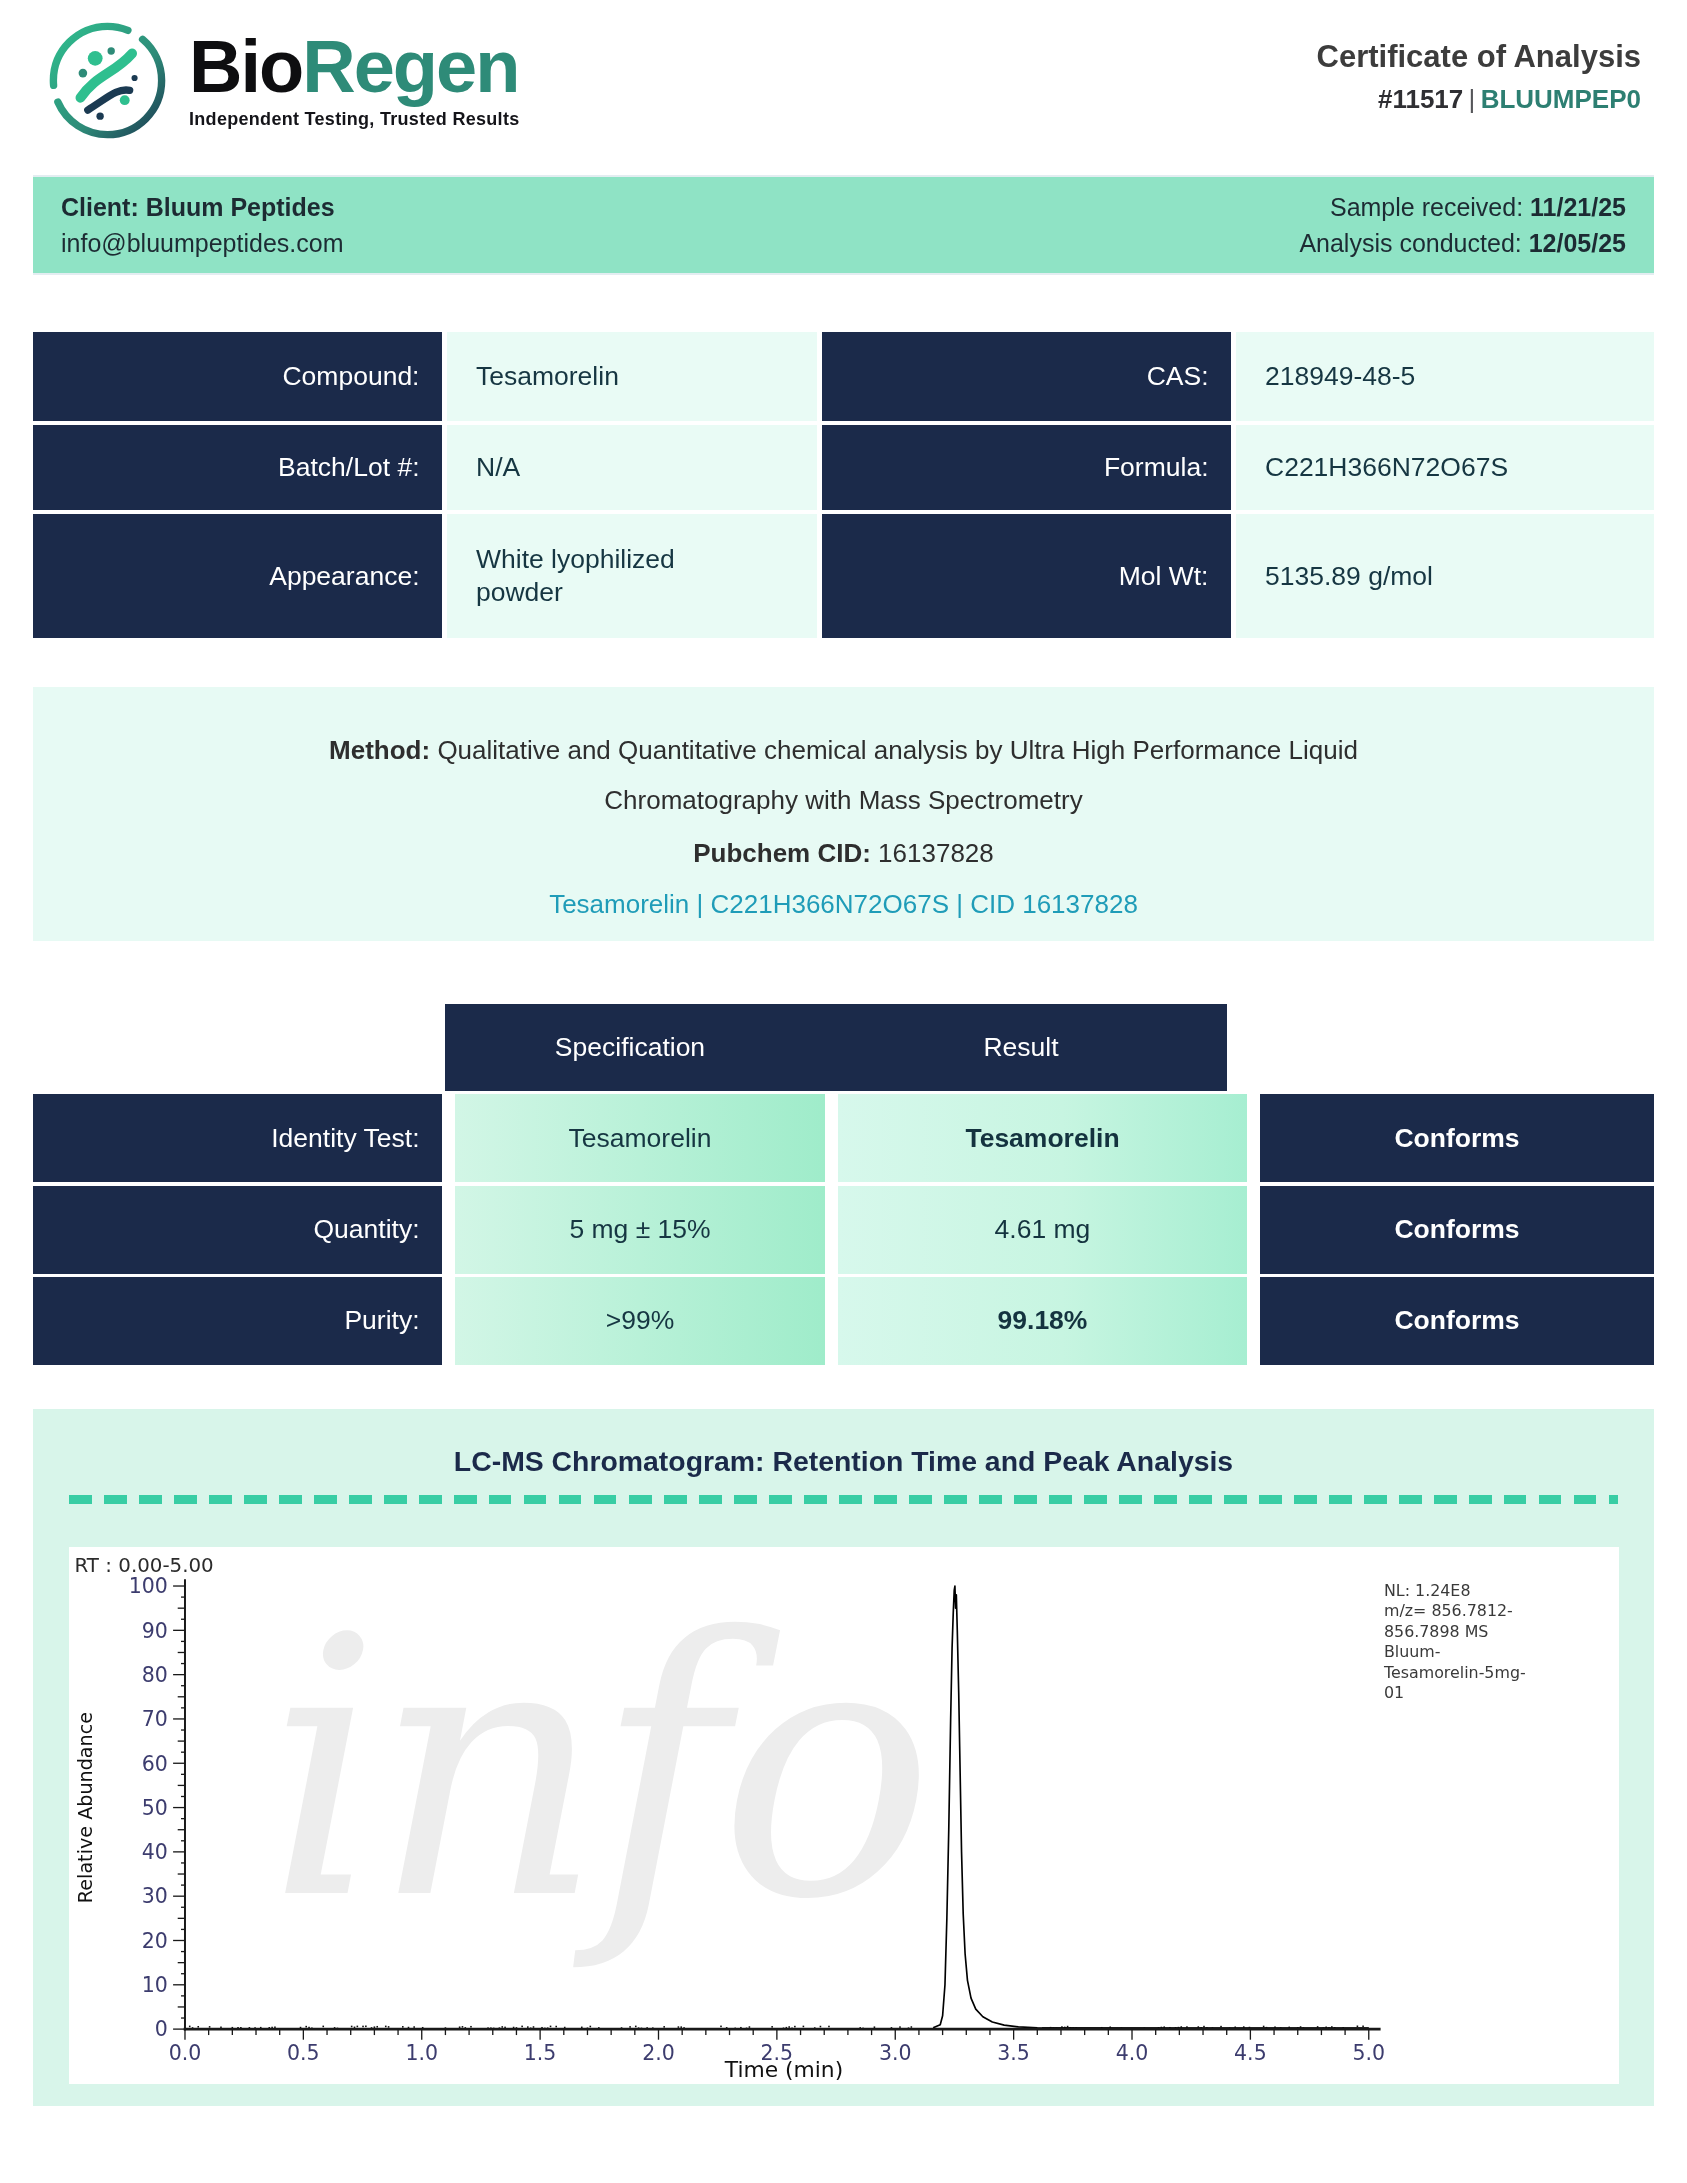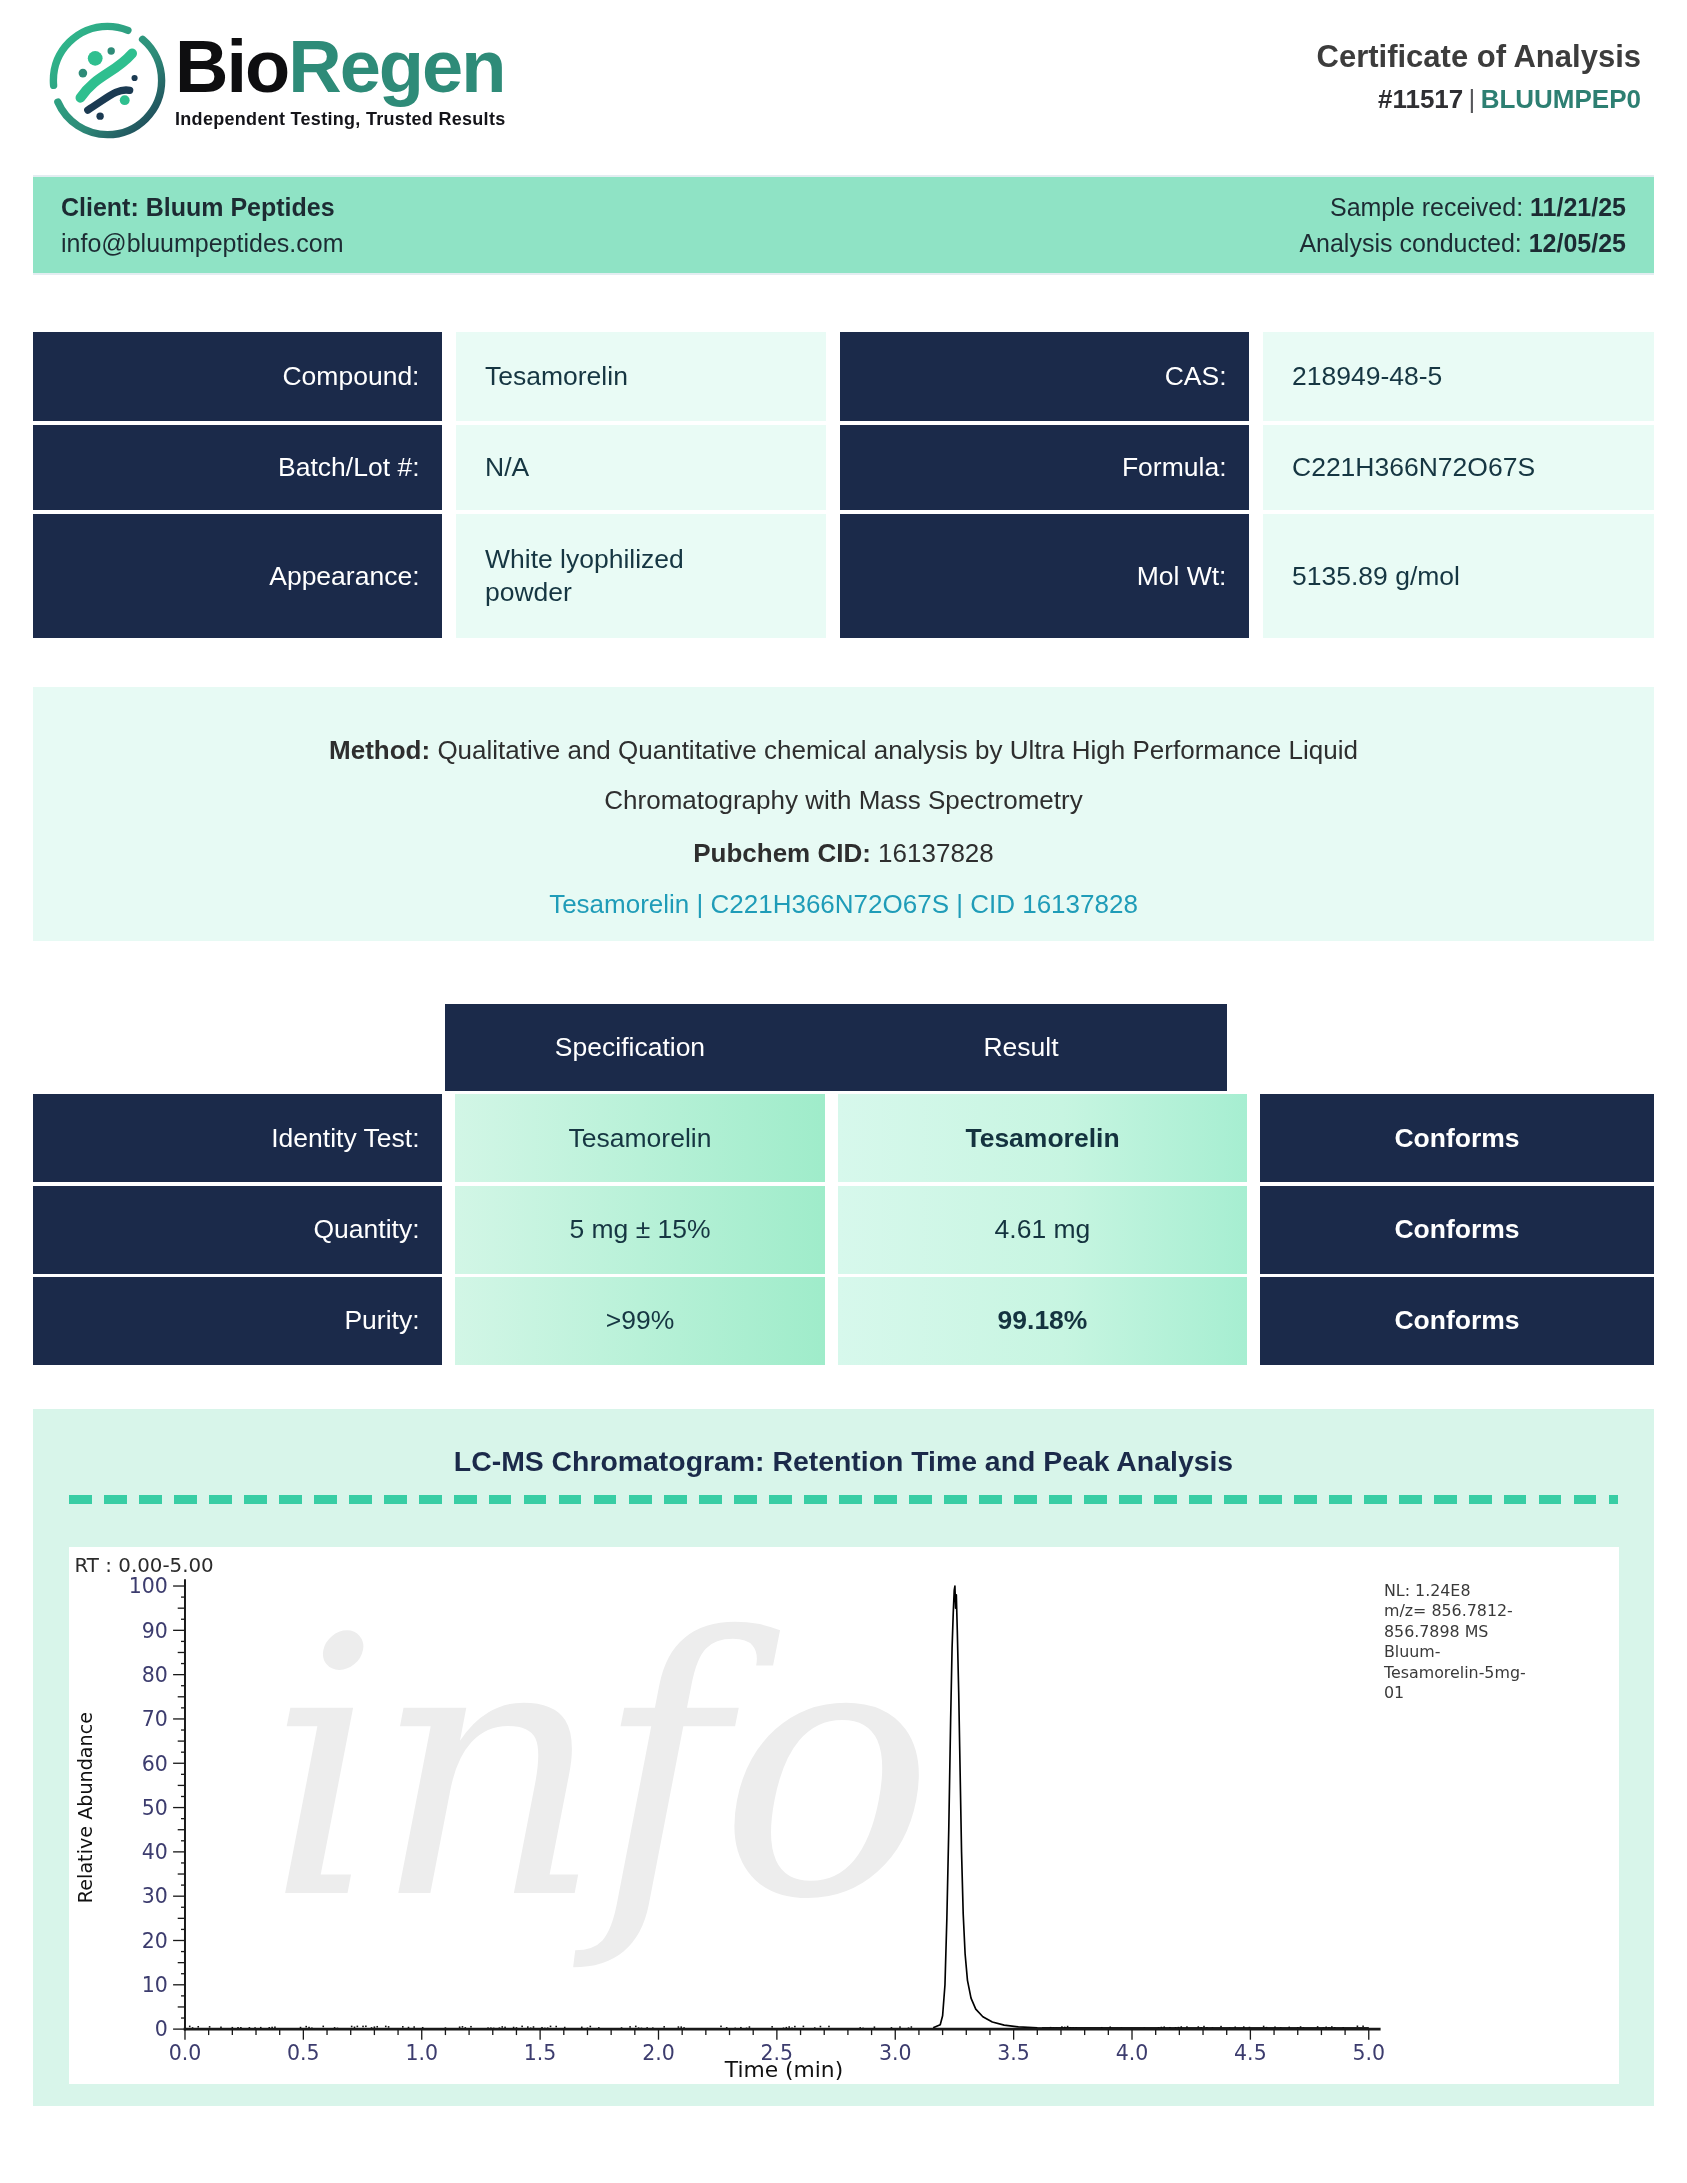--- a/index.html
+++ b/index.html
@@ -4,42 +4,42 @@
 <style>
   * { margin:0; padding:0; box-sizing:border-box; }
   html,body { background:#ffffff; }
   .page {
     position:relative; width:1687px; height:2183px; overflow:hidden;
     background:#ffffff; font-family:"Liberation Sans", sans-serif; color:#222;
   }
   
   .hdr { position:absolute; left:46px; right:46px; top:18.5px; height:146px;
          display:flex; justify-content:space-between; align-items:flex-start; }
-  .brand { display:flex; align-items:center; gap:6px; }
+  .brand { display:flex; align-items:center; gap:20px; }
   .logomark { width:123px; height:123px; }
   .brand-name { font-size:74px; font-weight:bold; letter-spacing:-2px; line-height:1; }
   .brand-name .bio { color:#0e0e10; }
   .brand-name .regen { color:#2e8b78; }
   .tagline { font-size:18px; font-weight:bold; color:#141419; margin-top:5.3px; letter-spacing:0.3px; }
   .cert { text-align:right; padding-top:20px; }
   .cert-title { font-size:31px; font-weight:bold; color:#3c3c3c; }
   .cert-id { font-size:26px; margin-top:9.3px; }
   .cert-id .num { color:#2f2f33; font-weight:600; }
   .cert-id .sep { color:#55565a; font-weight:300; padding:0 5.3px; }
   .cert-id .code { color:#2d7f72; font-weight:bold; }
   
   .client-bar { position:absolute; left:33px; right:33px; top:175px; height:100px;
     background:#8fe3c5; display:flex; justify-content:space-between; align-items:center;
     padding:0 28px; border-top:2.6px solid #e3edf1; border-bottom:2.6px solid #e3edf1; }
   .cb-left div, .cb-right div { font-size:25px; color:#1d2b33; line-height:1.45; }
   .cb-right { text-align:right; }
   .bold { font-weight:bold; }
   
   .compound { position:absolute; left:33px; right:33px; top:332px; }
-  .crow { display:grid; grid-template-columns:409px 370px 409px 1fr; gap:14px; margin-bottom:4px; }
+  .crow { display:grid; grid-template-columns:409px 370px 409px 1fr; gap:5px; margin-bottom:4px; }
   .r1 { height:89px; } .r2 { height:85px; } .r3 { height:124px; }
   .cell-label { background:#1b2a4a; color:#fff; display:flex; align-items:center;
                 justify-content:flex-end; padding-right:22.5px; font-size:26.5px; }
   .cell-value { background:#e9fbf5; color:#163642; display:flex; align-items:center;
                 padding-left:29px; font-size:26.5px; }
   .wrap { max-width:228px; line-height:1.25; }
   
   .method { position:absolute; left:33px; right:33px; top:687px; height:254px;
             background:#e7faf4; text-align:center; color:#2e2e2e; }
   .m-line1 { margin-top:48px; font-size:26px; }

